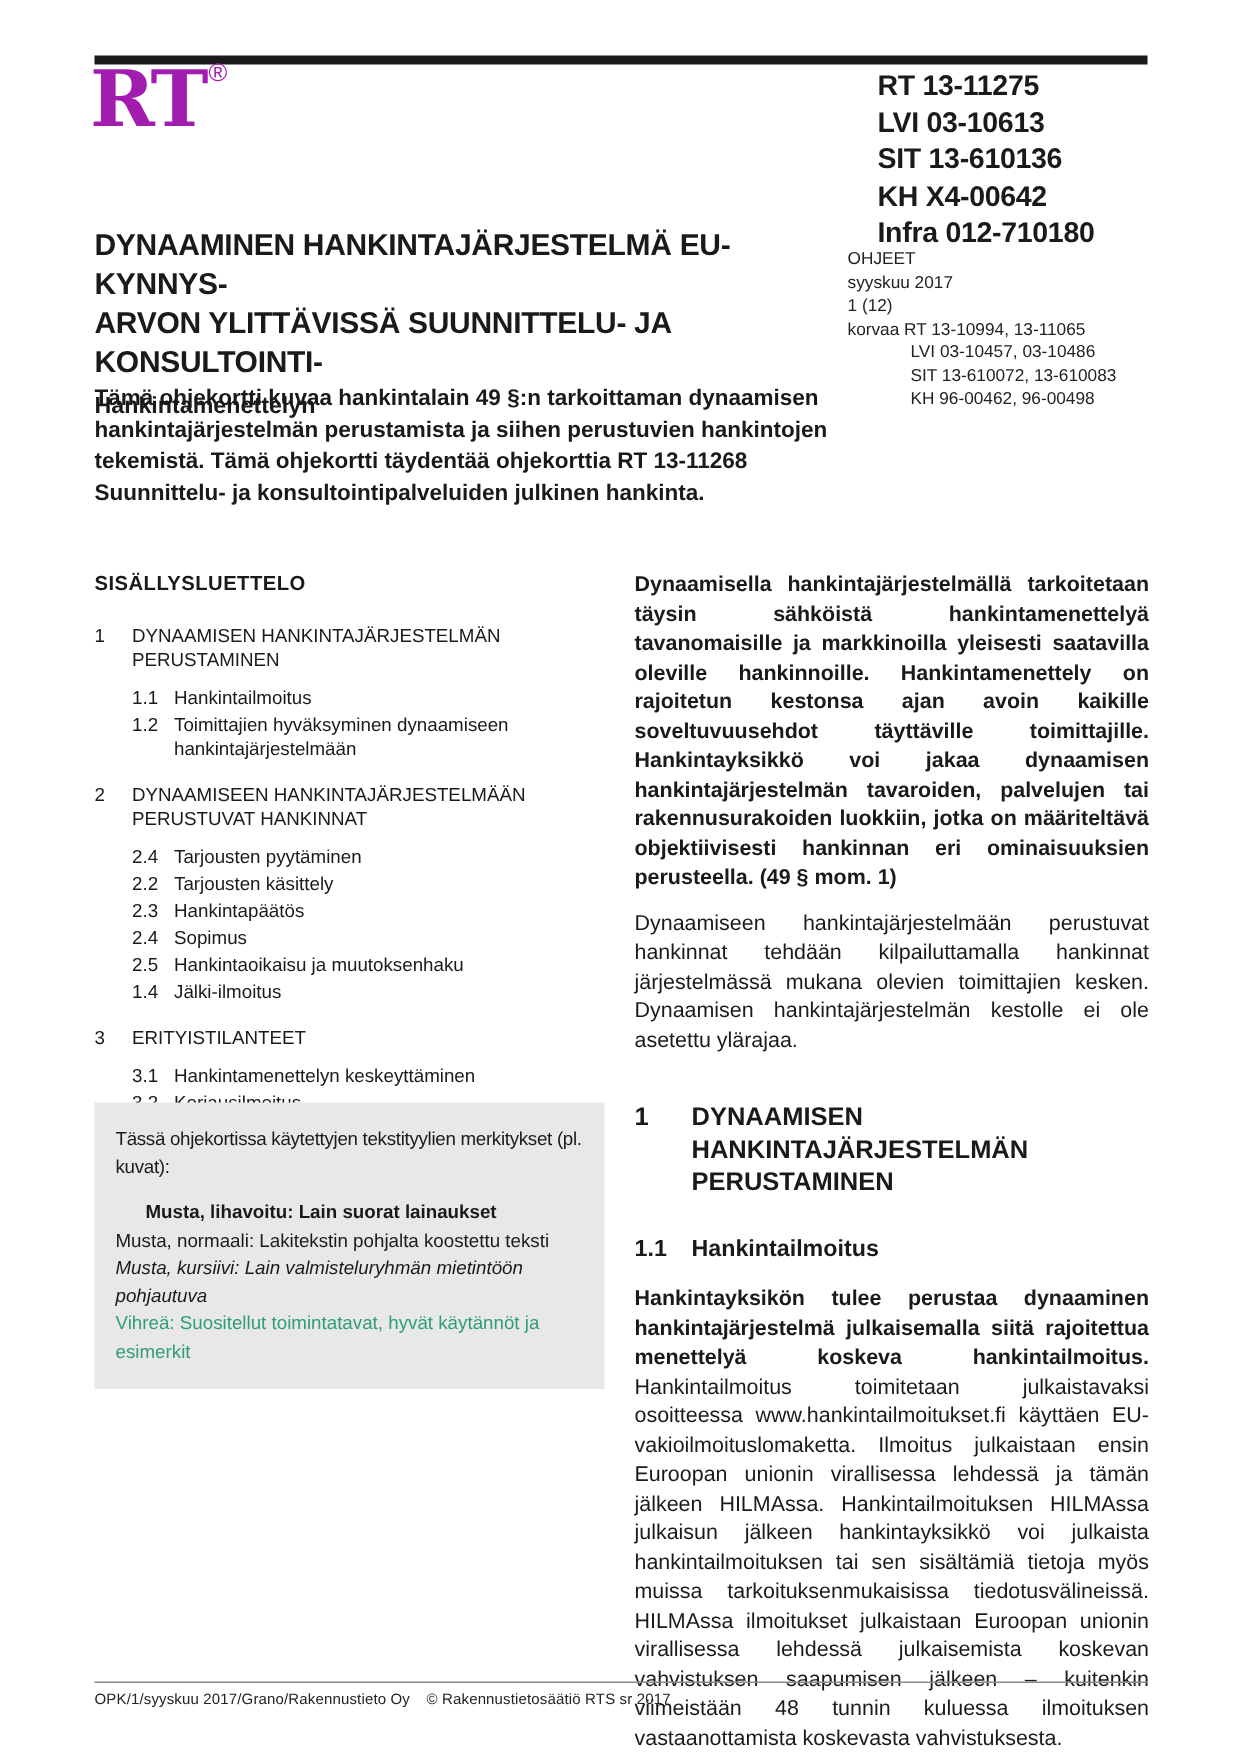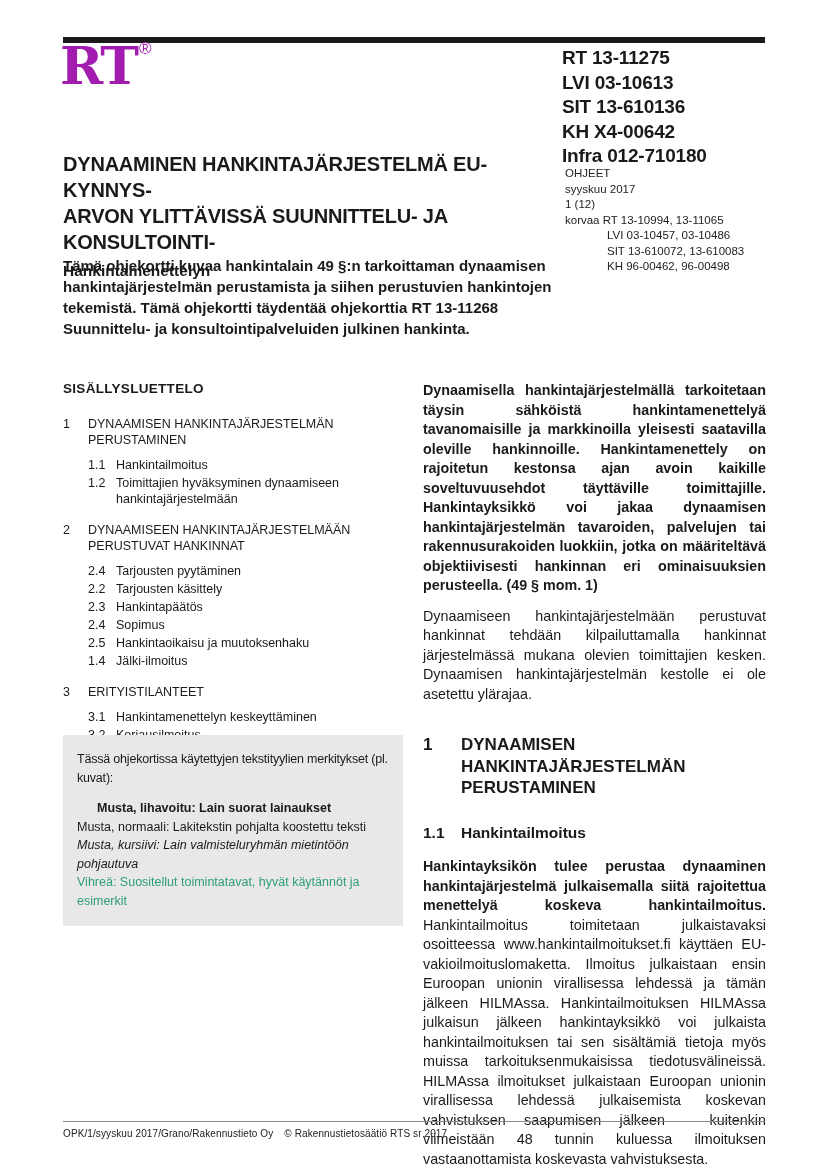--- a/index.html
+++ b/index.html
@@ -32,21 +32,21 @@
   .logo .reg {
     font-family: "Liberation Sans", sans-serif;
     font-size: 17px;
     font-weight: normal;
     vertical-align: 30px;
     letter-spacing: 0;
     margin-left: 2px;
   }
   .codes {
     position: absolute;
-    left: 562px; top: 46px;
+    left: 585px; top: 46px;
     font-size: 19px;
     font-weight: bold;
     line-height: 24.5px;
     letter-spacing: -0.2px;
   }
   .title-block {
     position: absolute;
     left: 63px; top: 151px;
     width: 505px;
   }

